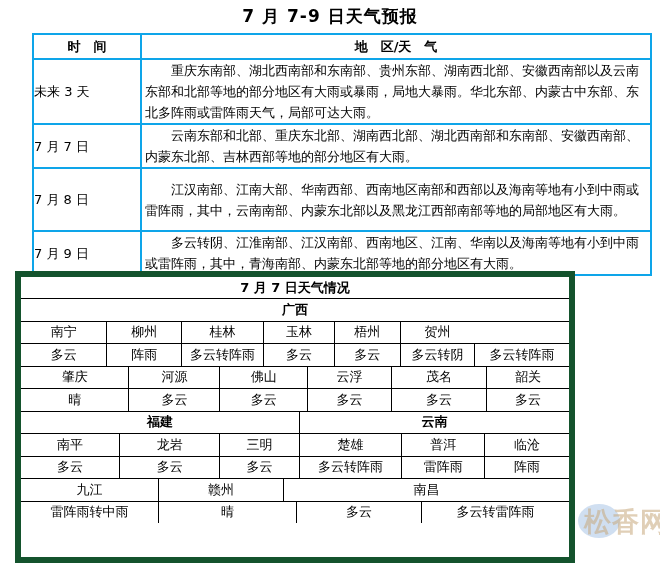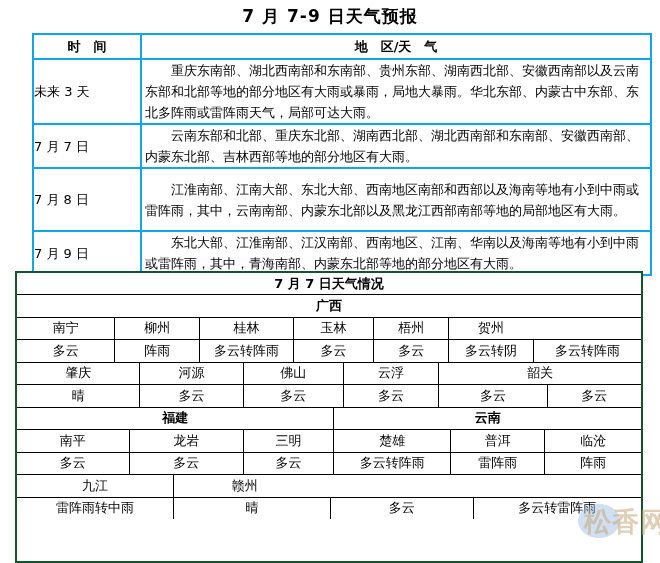--- a/index.html
+++ b/index.html
@@ -19,22 +19,22 @@
   }
   table.t1{border:2px solid #000;}
   table.t1 td{border:2px solid #0ea5e9;font-size:13px;line-height:21px;overflow:hidden;}
   td.t1-time{width:106px;text-align:left;vertical-align:middle;padding:0;}
   td.t1-head-cell{text-align:center;font-weight:bold;height:21px;}
   td.t1-desc{vertical-align:middle;padding:0 3px;margin-top:36px;}
   td.t1-desc p{margin:0;text-indent:2em;text-align:left;}
   tr.r3{height:63px;} tr.r2{height:42px;}
   
   .t2{
-    position:absolute;left:15px;top:271px;width:628px;height:292px;
-    box-sizing:border-box;border:2px solid #14532d;background:#fff;
+    position:absolute;left:15px;top:271px;width:560px;height:292px;
+    box-sizing:border-box;border:6px solid #14532d;background:#fff;
   }
   .t2-row{display:flex;height:22.5px;border-top:1px solid #000;box-sizing:border-box;}
   .t2-row:first-child{border-top:none;height:21px;}
   .t2-cell{
     box-sizing:border-box;display:flex;align-items:center;justify-content:center;
     font-size:13px;overflow:hidden;white-space:nowrap;
   }
   .t2-cell + .t2-cell{border-left:1px solid #000;}
   .t2-title,.t2-prov{font-weight:bold;}
   .grow{flex:1;}
@@ -71,27 +71,27 @@
   </tr>
   <tr class="r2">
     <td class="t1-time">7 月 7 日</td>
     <td class="t1-desc">
           <p>云南东部和北部、重庆东北部、湖南西北部、湖北西南部和东南部、安徽西南部、内蒙东北部、吉林西部等地的部分地区有大雨。</p>
         </td>
   </tr>
   <tr class="r3">
     <td class="t1-time">7 月 8 日</td>
     <td class="t1-desc">
-          <p>江淮南部、江南大部、东北大部、西南地区南部和西部以及海南等地有小到中雨或雷阵雨，其中，云南南部、内蒙东北部以及黑龙江西部南部等地的局部地区有大雨。</p>
+          <p>江汉南部、江南大部、华南西部、西南地区南部和西部以及海南等地有小到中雨或雷阵雨，其中，云南南部、内蒙东北部以及黑龙江西部南部等地的局部地区有大雨。</p>
         </td>
   </tr>
   <tr class="r2">
     <td class="t1-time">7 月 9 日</td>
     <td class="t1-desc">
-          <p>东北大部、江淮南部、江汉南部、西南地区、江南、华南以及海南等地有小到中雨或雷阵雨，其中，青海南部、内蒙东北部等地的部分地区有大雨。</p>
+          <p>多云转阴、江淮南部、江汉南部、西南地区、江南、华南以及海南等地有小到中雨或雷阵雨，其中，青海南部、内蒙东北部等地的部分地区有大雨。</p>
         </td>
   </tr>
 </tbody>
   </table>
 
 <div class="t2">
   <div class="t2-row">
     <div class="t2-cell t2-title grow">7 月 7 日天气情况</div>
   </div>
 
@@ -114,20 +114,21 @@
     <div class="t2-cell" style="width:12.0%">多云</div>
     <div class="t2-cell" style="width:13.6%">多云转阴</div>
     <div class="t2-cell grow">多云转阵雨</div>
   </div>
 
   <div class="t2-row">
     <div class="t2-cell" style="width:19.6%">肇庆</div>
     <div class="t2-cell" style="width:16.6%">河源</div>
     <div class="t2-cell" style="width:16.0%">佛山</div>
     <div class="t2-cell" style="width:15.3%">云浮</div>
+    <div class="t2-cell" style="width:17.4%">茂名</div>
     <div class="t2-cell grow">韶关</div>
   </div>
   <div class="t2-row">
     <div class="t2-cell" style="width:19.6%">晴</div>
     <div class="t2-cell" style="width:16.6%">多云</div>
     <div class="t2-cell" style="width:16.0%">多云</div>
     <div class="t2-cell" style="width:15.3%">多云</div>
     <div class="t2-cell" style="width:17.4%">多云</div>
     <div class="t2-cell grow">多云</div>
   </div>
@@ -149,20 +150,21 @@
     <div class="t2-cell" style="width:18.3%">多云</div>
     <div class="t2-cell" style="width:14.5%">多云</div>
     <div class="t2-cell" style="width:18.7%">多云转阵雨</div>
     <div class="t2-cell" style="width:15.1%">雷阵雨</div>
     <div class="t2-cell grow">阵雨</div>
   </div>
 
   <div class="t2-row">
     <div class="t2-cell" style="width:25.0%">九江</div>
     <div class="t2-cell" style="width:22.8%">赣州</div>
+    <div class="t2-cell grow">南昌</div>
   </div>
   <div class="t2-row">
     <div class="t2-cell" style="width:25.0%">雷阵雨转中雨</div>
     <div class="t2-cell" style="width:25.2%">晴</div>
     <div class="t2-cell" style="width:22.8%">多云</div>
     <div class="t2-cell grow">多云转雷阵雨</div>
   </div>
 </div>
 
 <div class="watermark">

